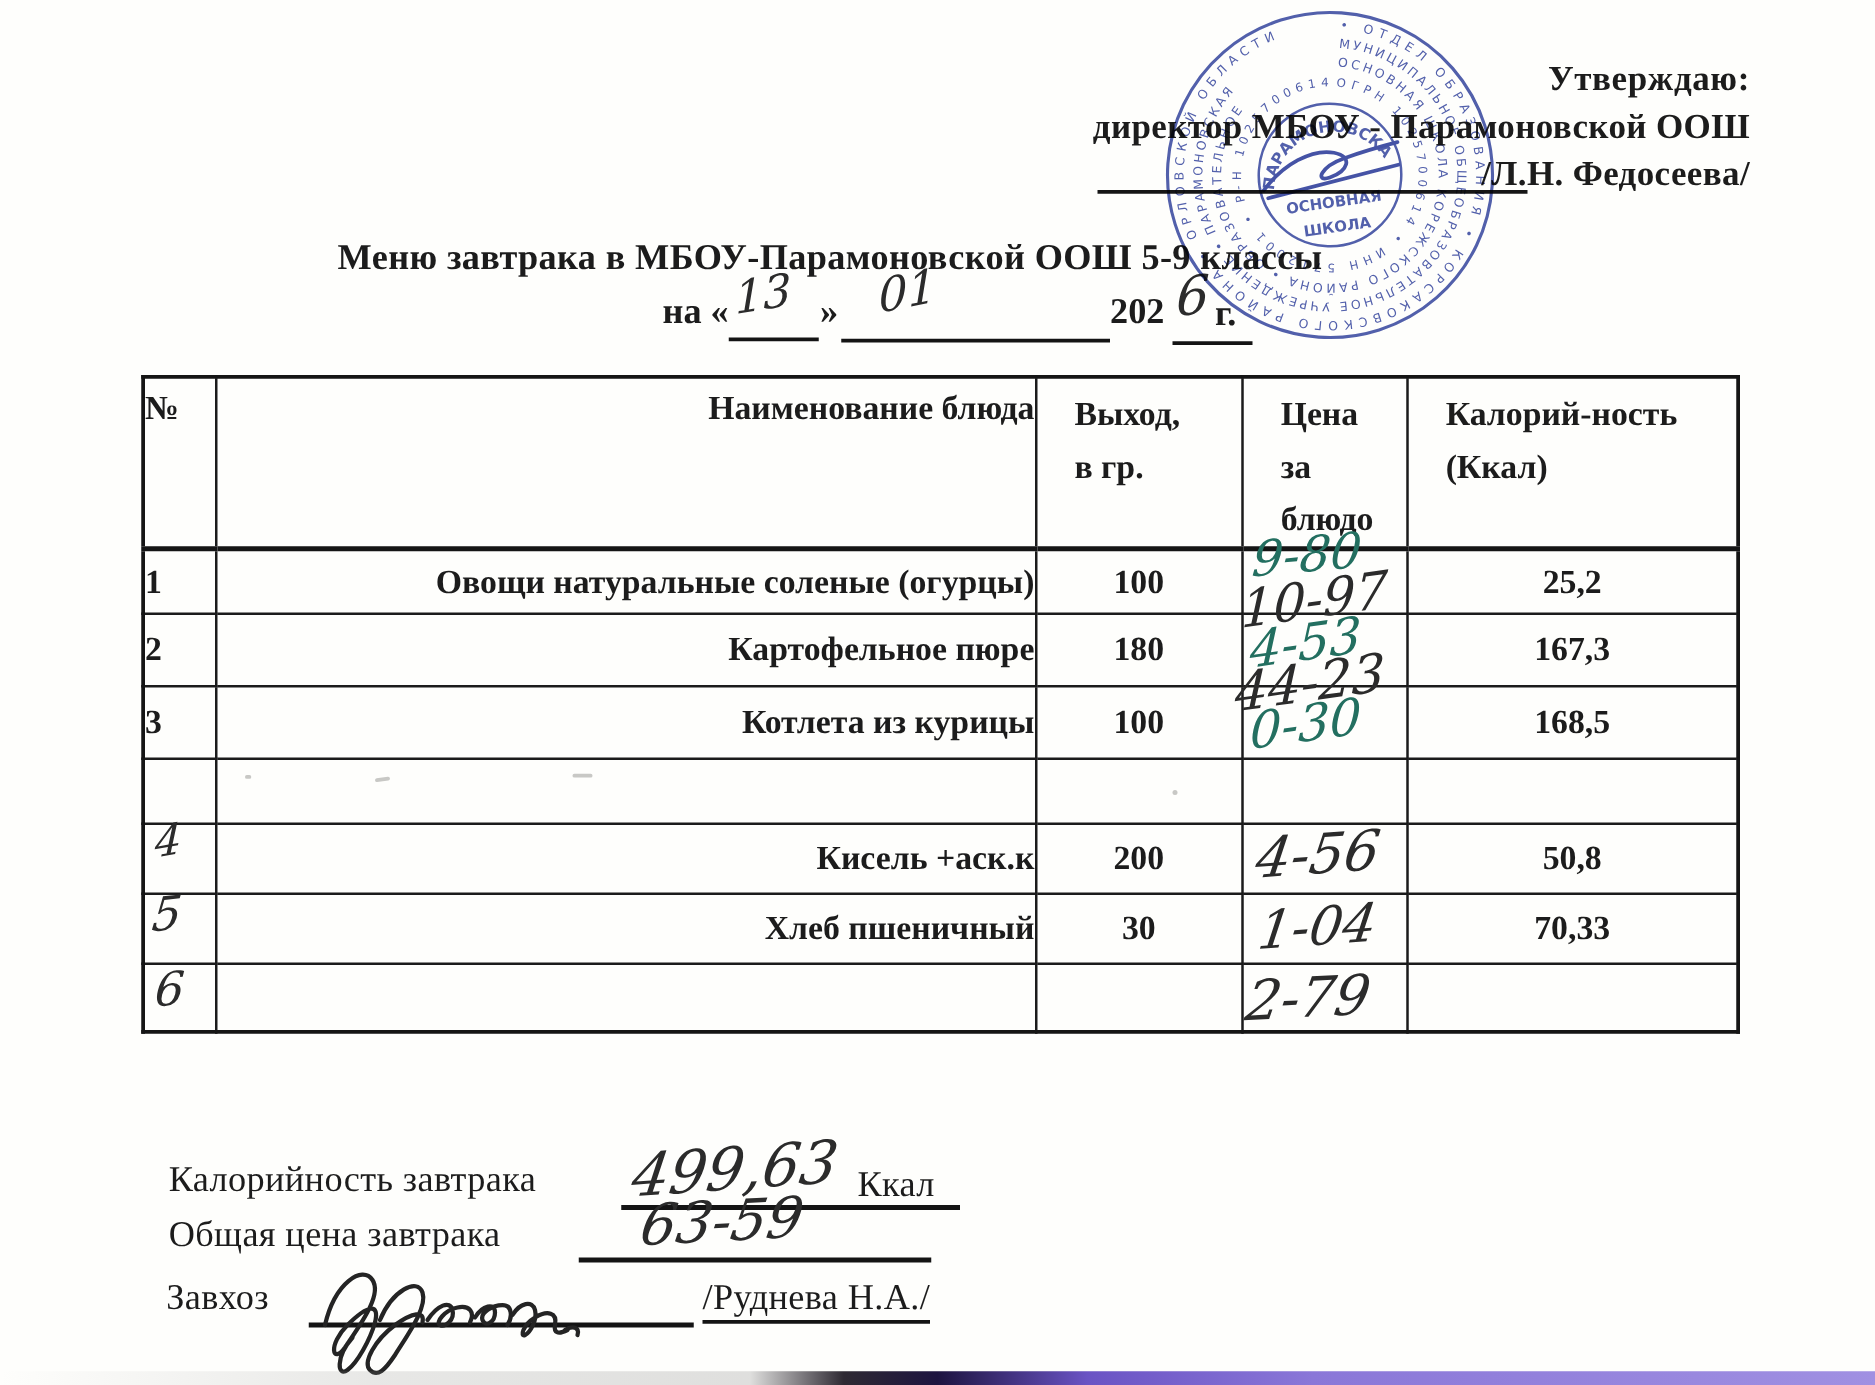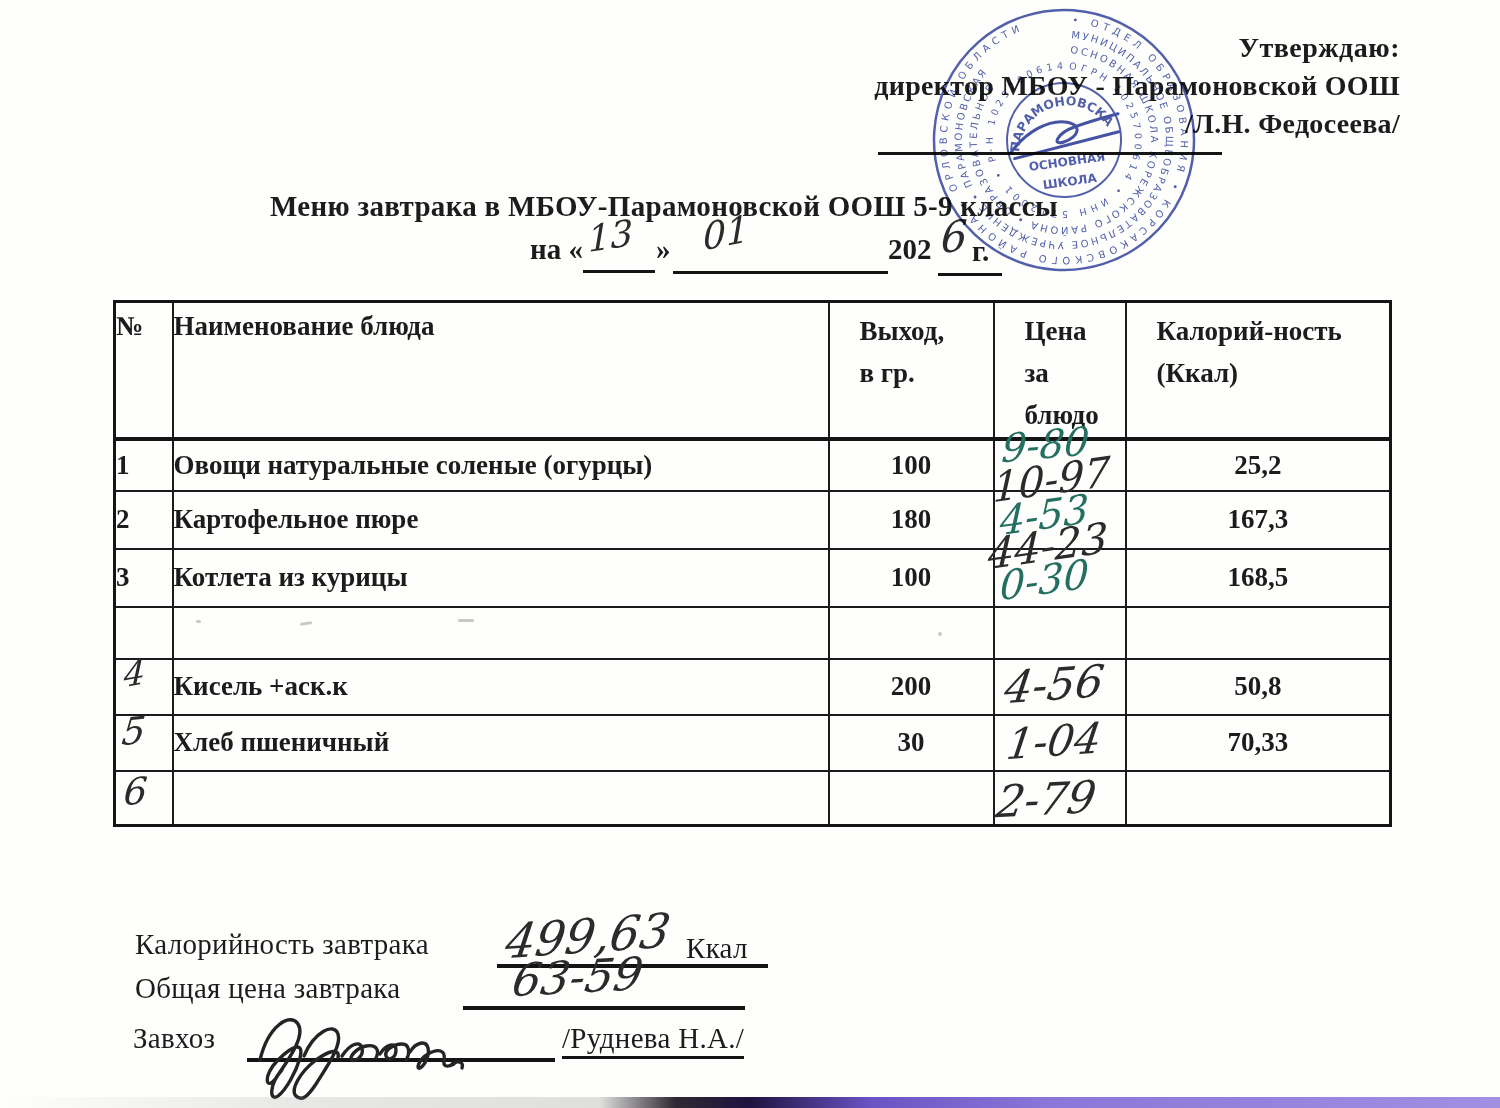--- a/index.html
+++ b/index.html
@@ -2,21 +2,21 @@
 <html><head>
 <meta charset="utf-8">
 <style>
   html,body{margin:0;padding:0;}
   body{
     width:1500px;height:1108px;background:#ffffff;
     font-family:"Liberation Serif","DejaVu Serif",serif;
     color:#1c1c1c;overflow:hidden;
   }
   .page{position:relative;width:1500px;height:1108px;background:#fefefc;}
-  .approve-block{position:absolute;top:32px;right:100px;text-align:right;margin-left:20px;}
+  .approve-block{position:absolute;top:48px;right:100px;text-align:right;margin-left:20px;}
   .approve-line1{font-size:28px;font-weight:700;letter-spacing:.5px;}
   .approve-line2{font-size:28px;font-weight:700;margin-top:6px;letter-spacing:.3px;}
   .approve-line3{font-size:28px;font-weight:700;margin-top:6px;letter-spacing:.3px;}
   .director-sign-line{position:absolute;left:878px;top:152px;width:344px;height:3px;background:#161616;}
 
   .doc-title{position:absolute;left:0;top:190px;width:1328px;text-align:center;
     font-size:29px;font-weight:700;letter-spacing:.3px;}
   .title2{position:absolute;top:229px;left:0;width:1500px;height:46px;font-size:29px;font-weight:700;}
   .t2-prefix{position:absolute;left:530px;top:4px;}
   .t2-day-line{position:absolute;left:583px;top:0;width:72px;height:41px;border-bottom:3.5px solid #141414;}
@@ -36,21 +36,21 @@
   .menu-table{position:absolute;left:113px;top:300px;border-collapse:collapse;table-layout:fixed;}
   .menu-table td{border:2.5px solid #1b1b1b;padding:0;vertical-align:middle;
     font-size:27px;font-weight:700;overflow:visible;}
   .menu-table{border:3.5px solid #151515;}
   .col-num{width:58px;}
   .col-name{width:656px;}
   .col-out{width:165px;}
   .col-price{width:132px;}
   .col-cal{width:265px;}
   .cell-num{padding-left:10px;vertical-align:top;padding-top:4px;}
-  .cell-name{padding-left:18px;}
+  .cell-name{padding-left:18px;text-align:right;}
   .cell-out{text-align:center;}
   .cell-cal{text-align:center;}
   .hdr td{vertical-align:top;padding-top:8px;border-bottom:4px solid #151515;}
   .hdr .cell-name{padding-top:8px;}
   .hdr-block span{display:block;line-height:1.55;}
   .hdr .cell-out,.hdr .cell-price,.hdr .cell-cal{text-align:left;padding-left:30px;}
   tr.r1{height:52px;} tr.r2{height:58px;} tr.r3{height:58px;}
   tr.rA{height:52px;} tr.r4{height:56px;} tr.r5{height:55px;}
   tr.r6{height:56px;margin-top:15px;} tr.rB{height:55px;}
   .va-top{vertical-align:top;padding-top:3px;}

